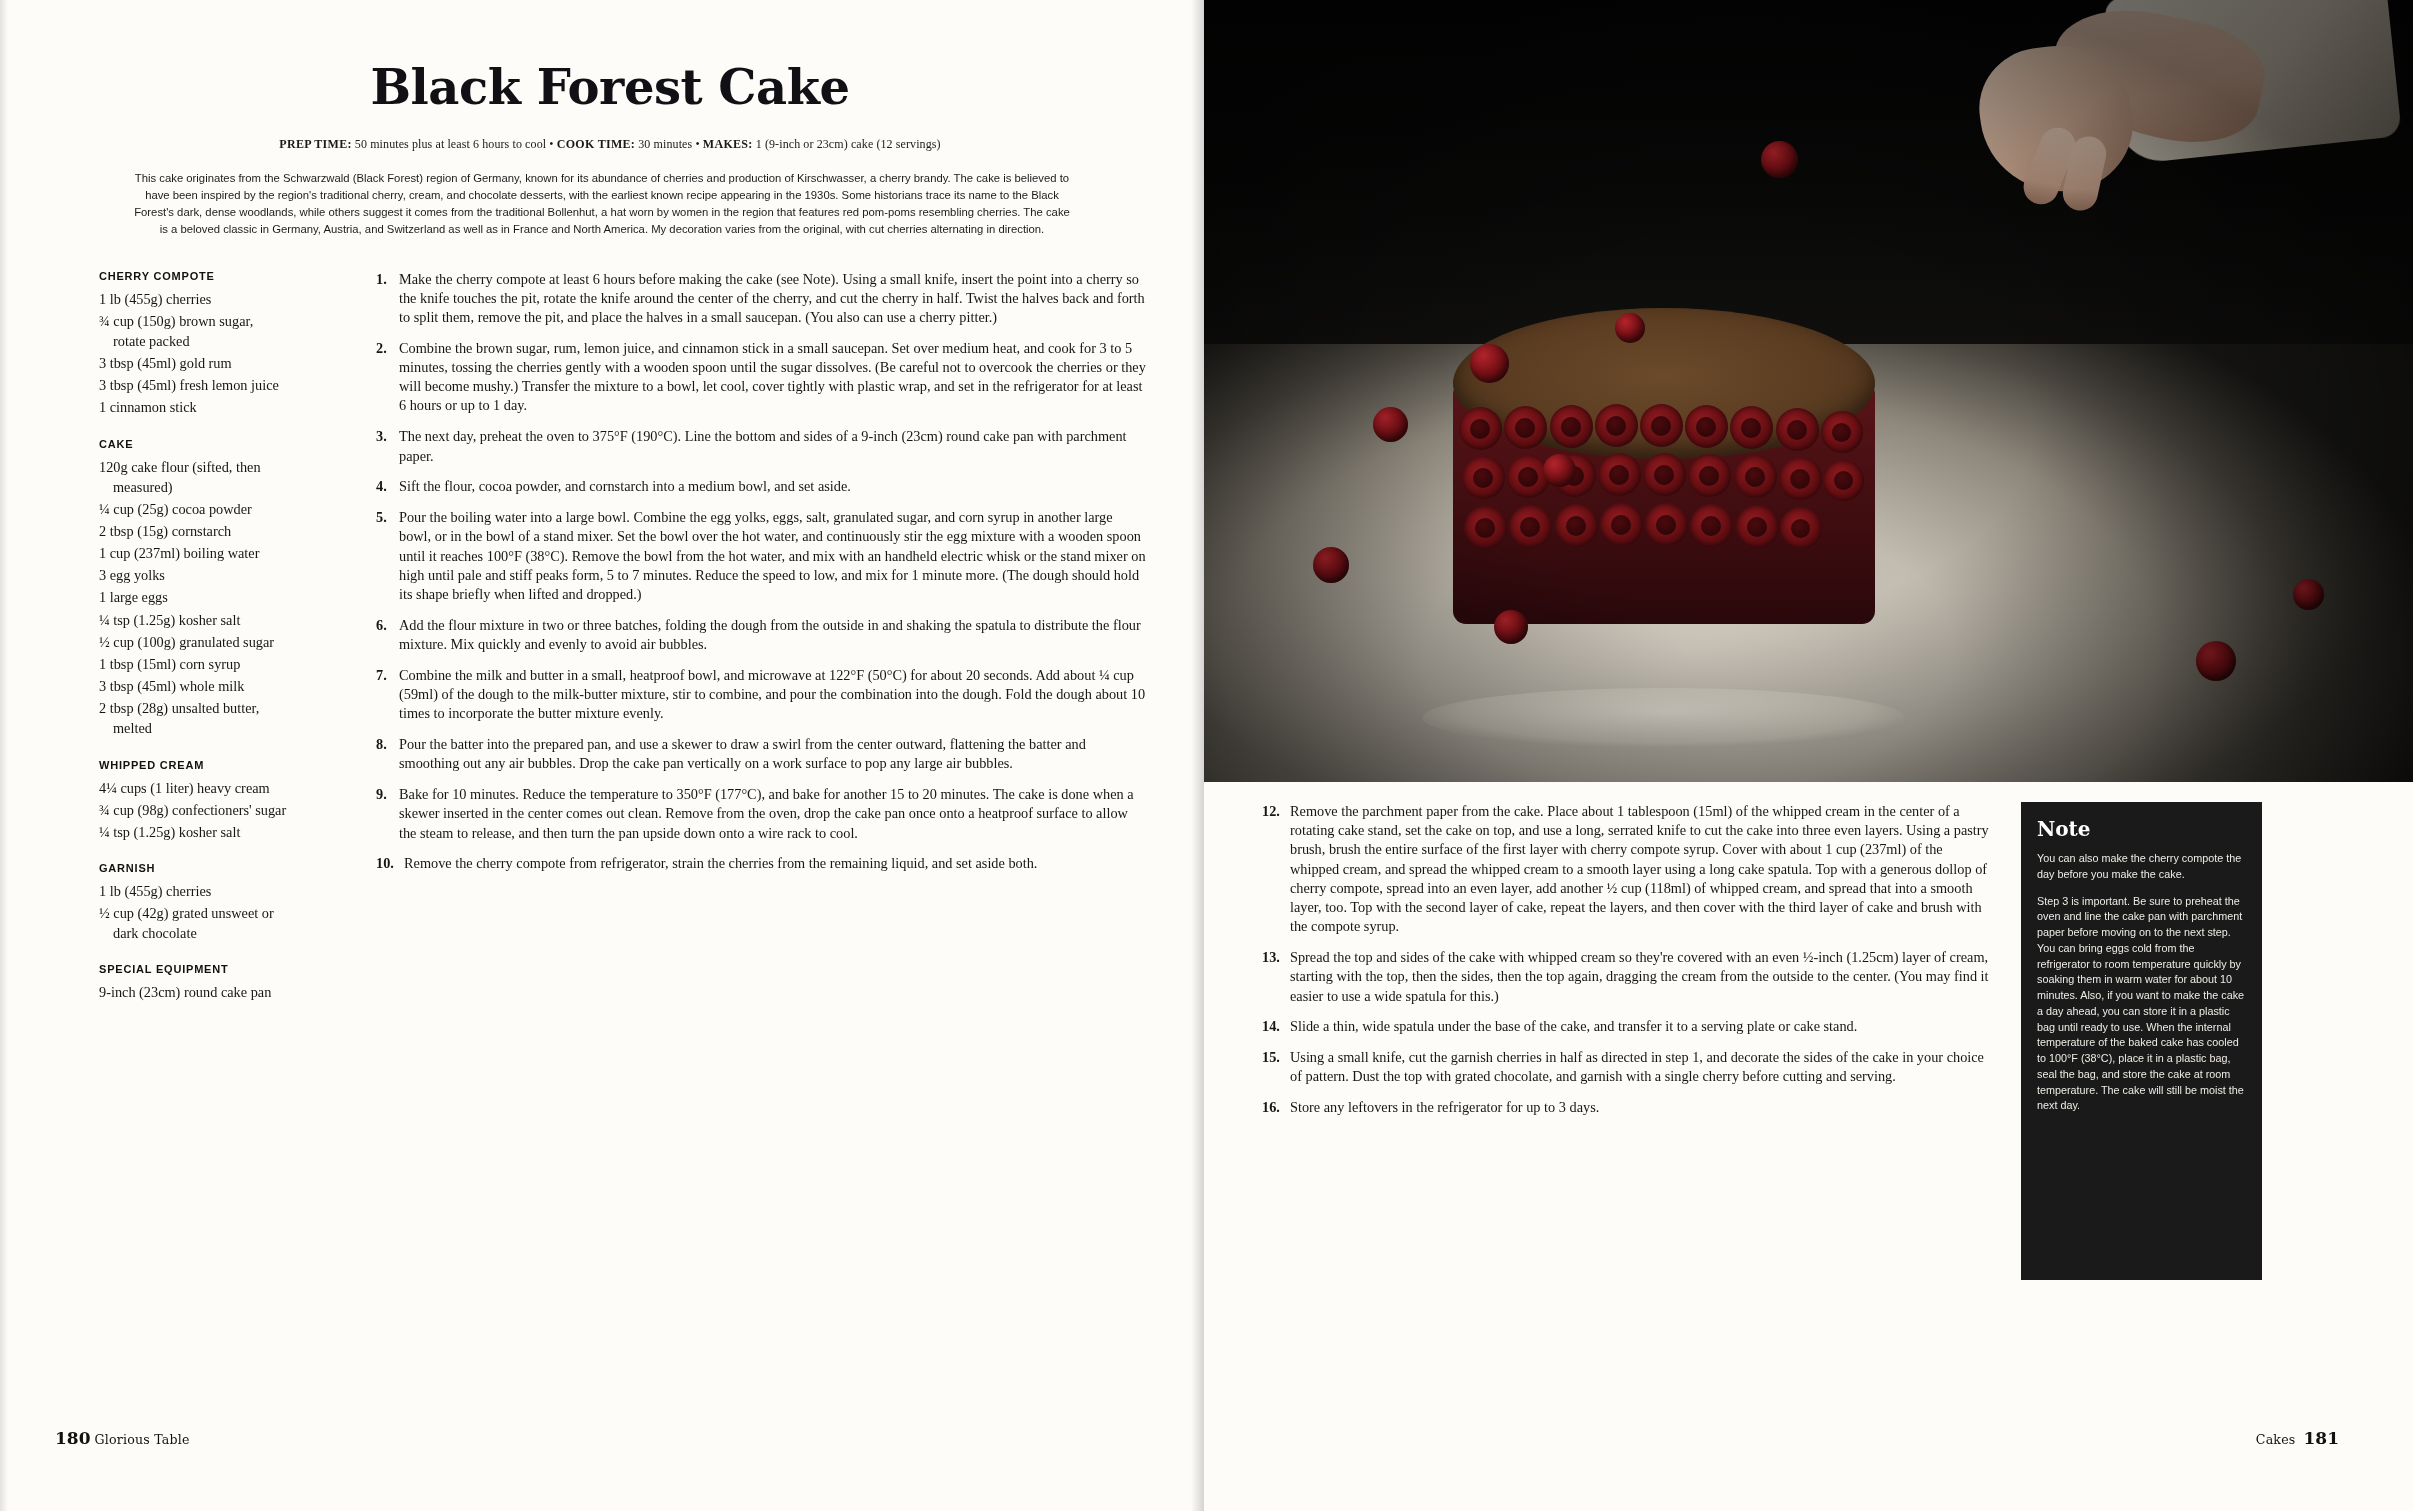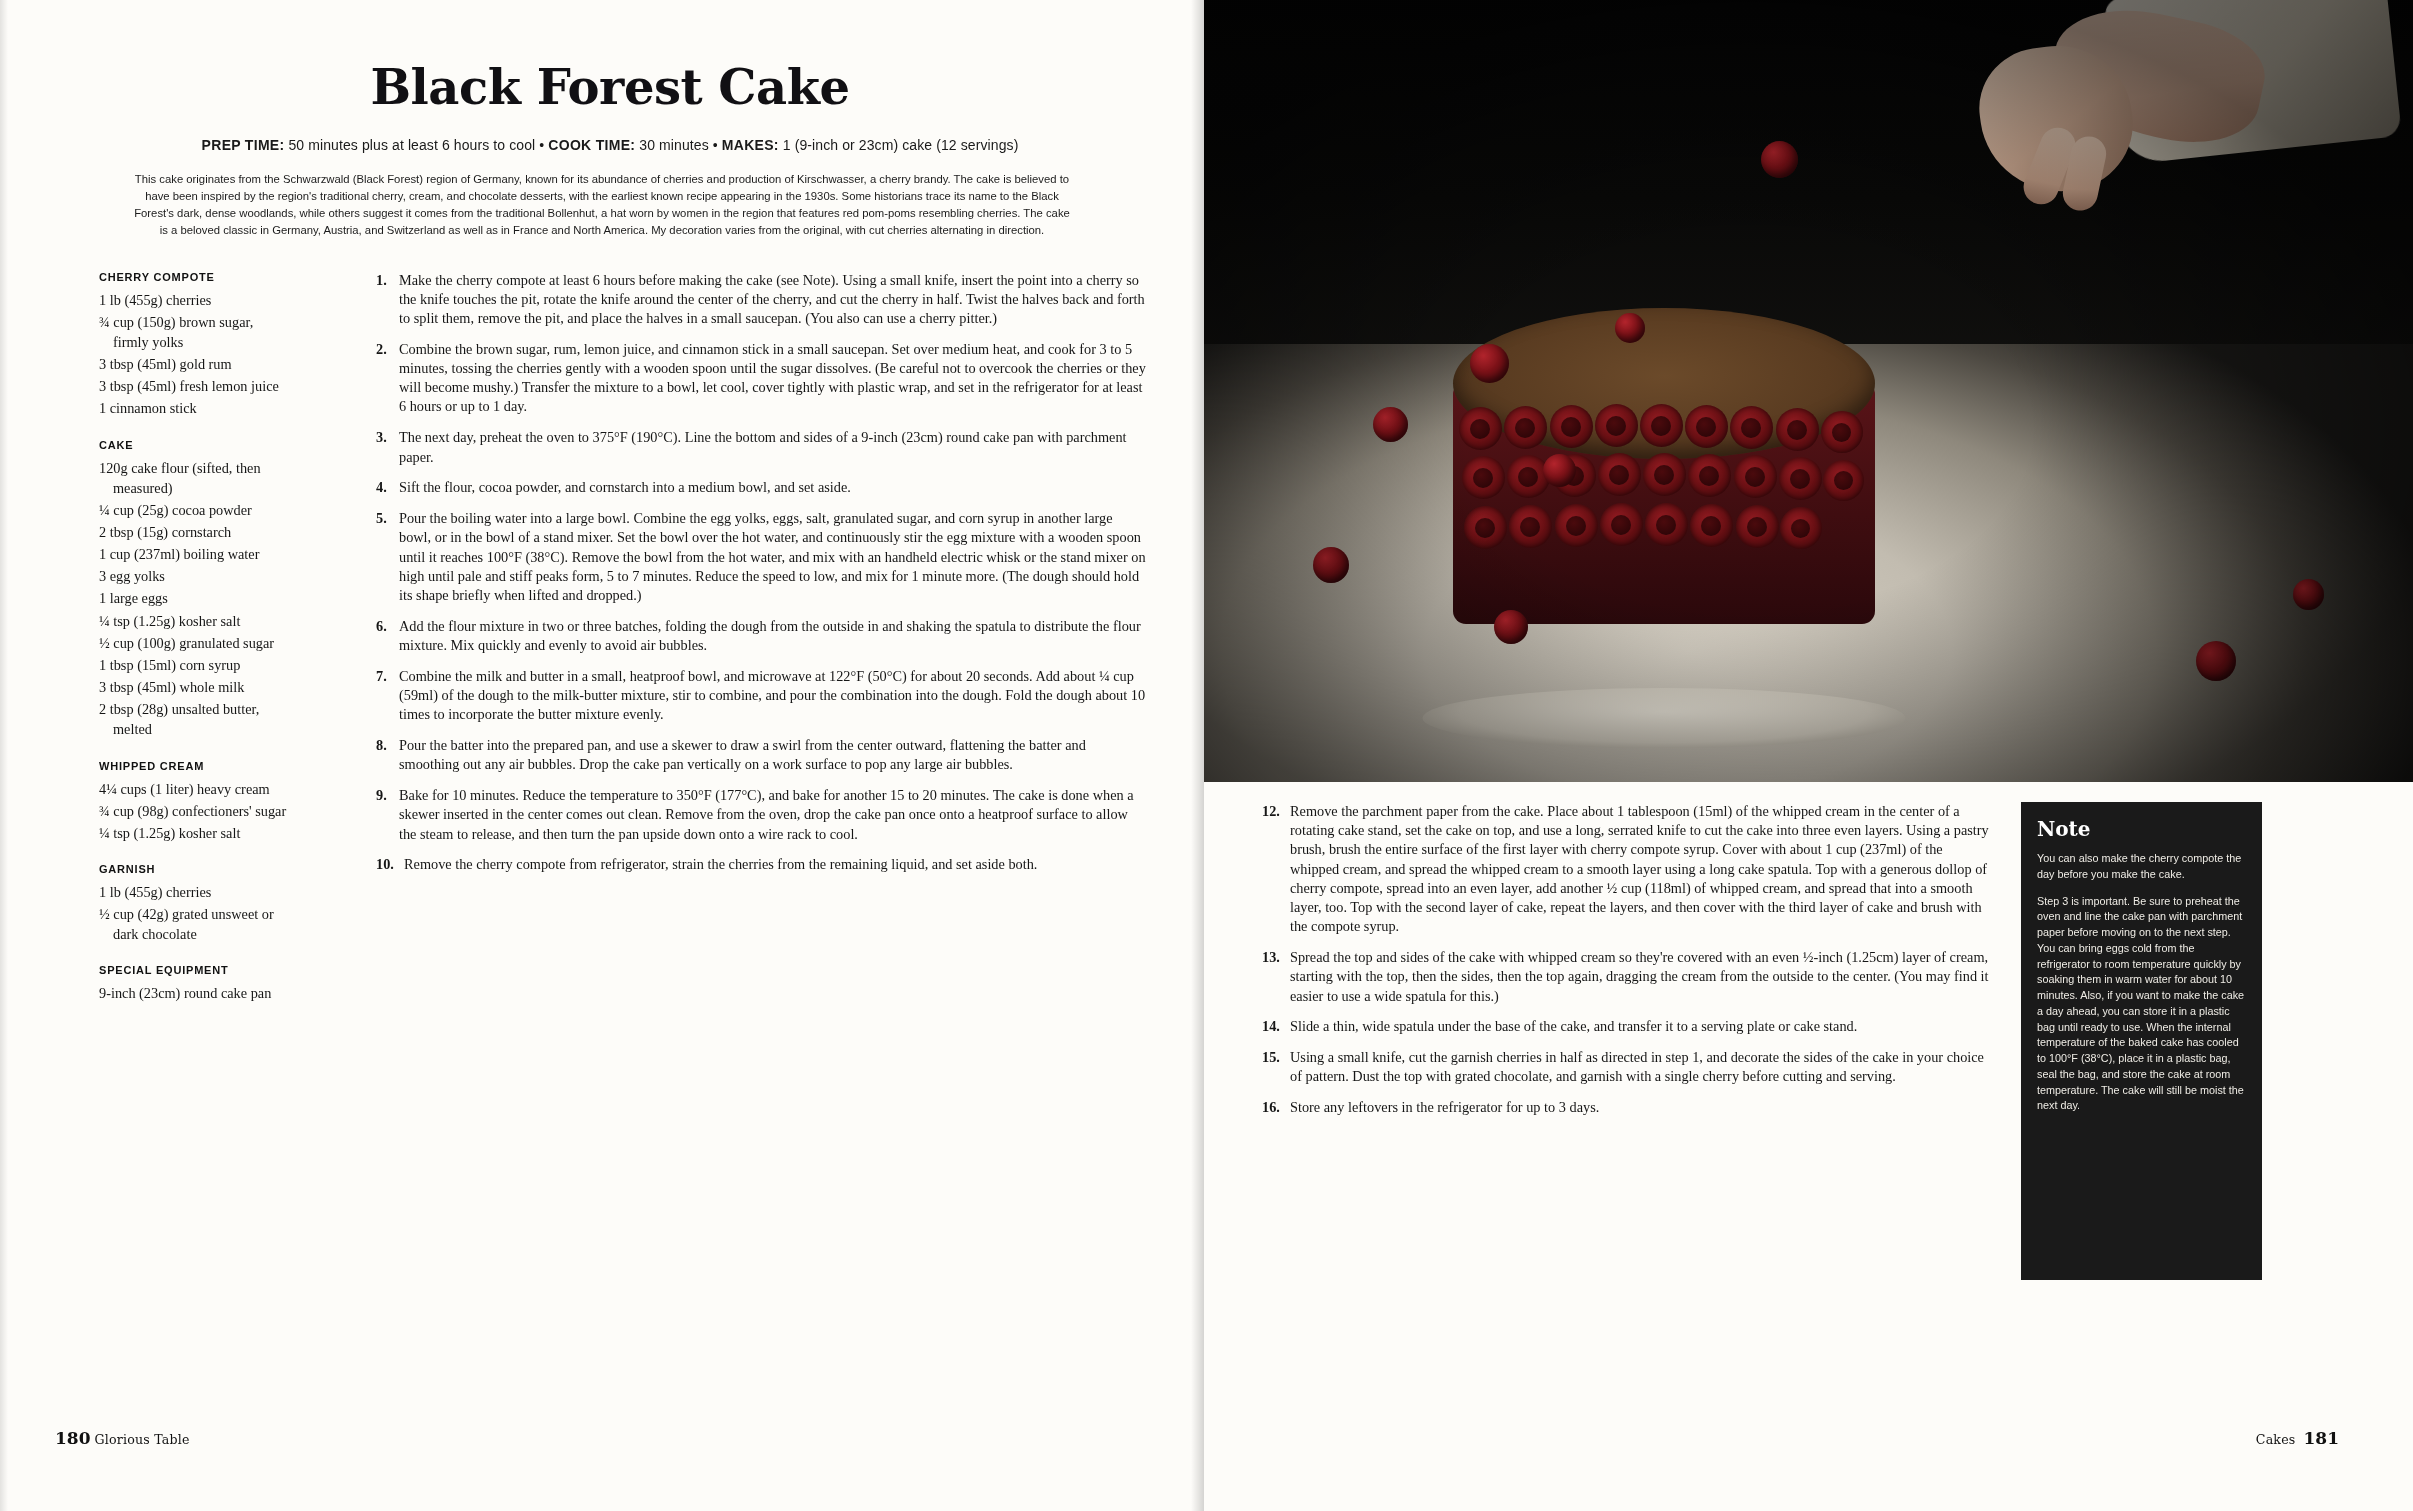--- a/index.html
+++ b/index.html
@@ -59,22 +59,22 @@
     line-height: 1.02;
   }
   .recipe-subtitle {
     font-family: "Liberation Serif", serif;
     font-size: 25px;
     color: #111014;
     margin: 8px 0 0 0;
     line-height: 1.1;
   }
   .meta-line {
-    font-family: Liberation Sans, sans-serif;
-    font-size: 14px;
+    font-family: Liberation Serif, serif;
+    font-size: 12px;
     color: #1a1a1a;
     margin-top: 25px;
     letter-spacing: 0.1px;
   }
   .meta-line b { font-weight: bold; letter-spacing: 0.3px; }
 
   .headnote {
     width: 940px;
     margin: 18px auto 0 auto;
     text-align: center;
@@ -351,21 +351,21 @@
 
     <div class="headnote">This cake originates from the Schwarzwald (Black Forest) region of Germany, known for its abundance of cherries and production of Kirschwasser, a cherry brandy. The cake is believed to have been inspired by the region's traditional cherry, cream, and chocolate desserts, with the earliest known recipe appearing in the 1930s. Some historians trace its name to the Black Forest's dark, dense woodlands, while others suggest it comes from the traditional Bollenhut, a hat worn by women in the region that features red pom-poms resembling cherries. The cake is a beloved classic in Germany, Austria, and Switzerland as well as in France and North America. My decoration varies from the original, with cut cherries alternating in direction.</div>
 
     <div class="columns">
 
       <div class="col-ingredients">
 
         <div class="ing-group">
           <div class="ing-head">CHERRY COMPOTE</div>
           <div class="ing-item"><span>1 lb (455g) cherries</span></div>
-          <div class="ing-item"><span>¾ cup (150g) brown sugar,</span><span class="cont">firmly yolks</span></div>
+          <div class="ing-item"><span>¾ cup (150g) brown sugar,</span><span class="cont">rotate packed</span></div>
           <div class="ing-item"><span>3 tbsp (45ml) gold rum</span></div>
           <div class="ing-item"><span>3 tbsp (45ml) fresh lemon juice</span></div>
           <div class="ing-item"><span>1 cinnamon stick</span></div>
         </div>
 
         <div class="ing-group">
           <div class="ing-head">CAKE</div>
           <div class="ing-item"><span>120g cake flour (sifted, then</span><span class="cont">measured)</span></div>
           <div class="ing-item"><span>¼ cup (25g) cocoa powder</span></div>
           <div class="ing-item"><span>2 tbsp (15g) cornstarch</span></div>

